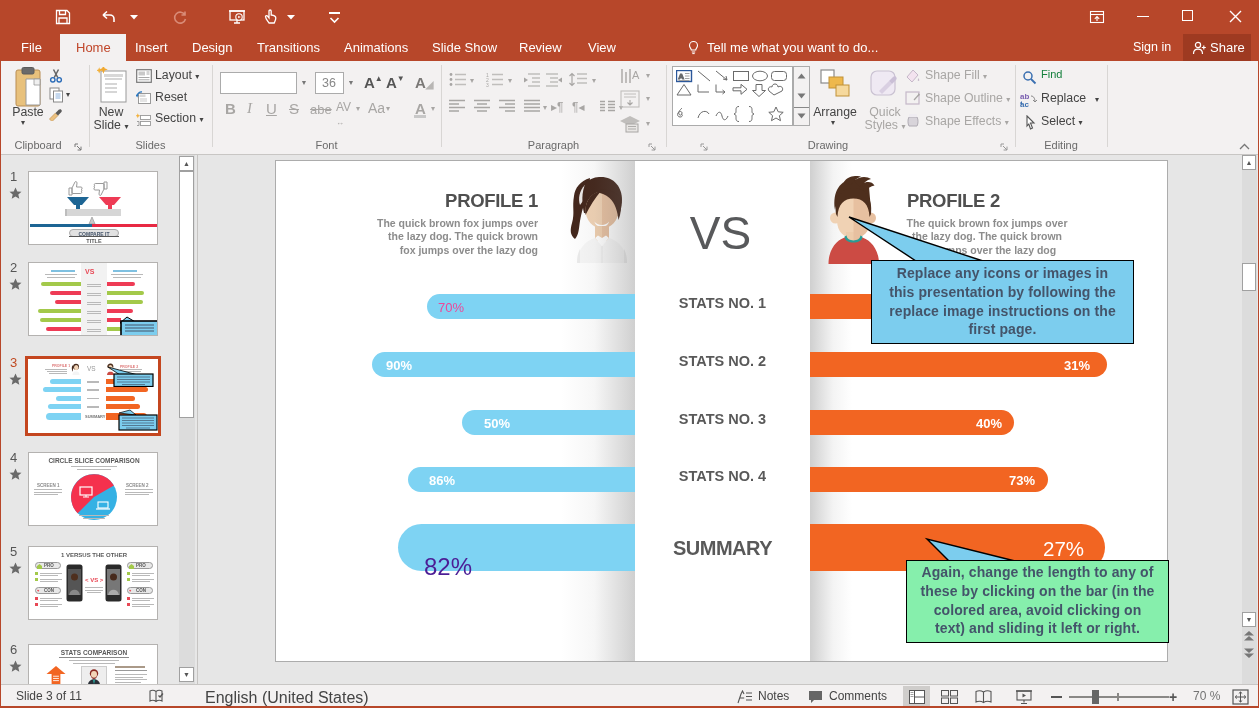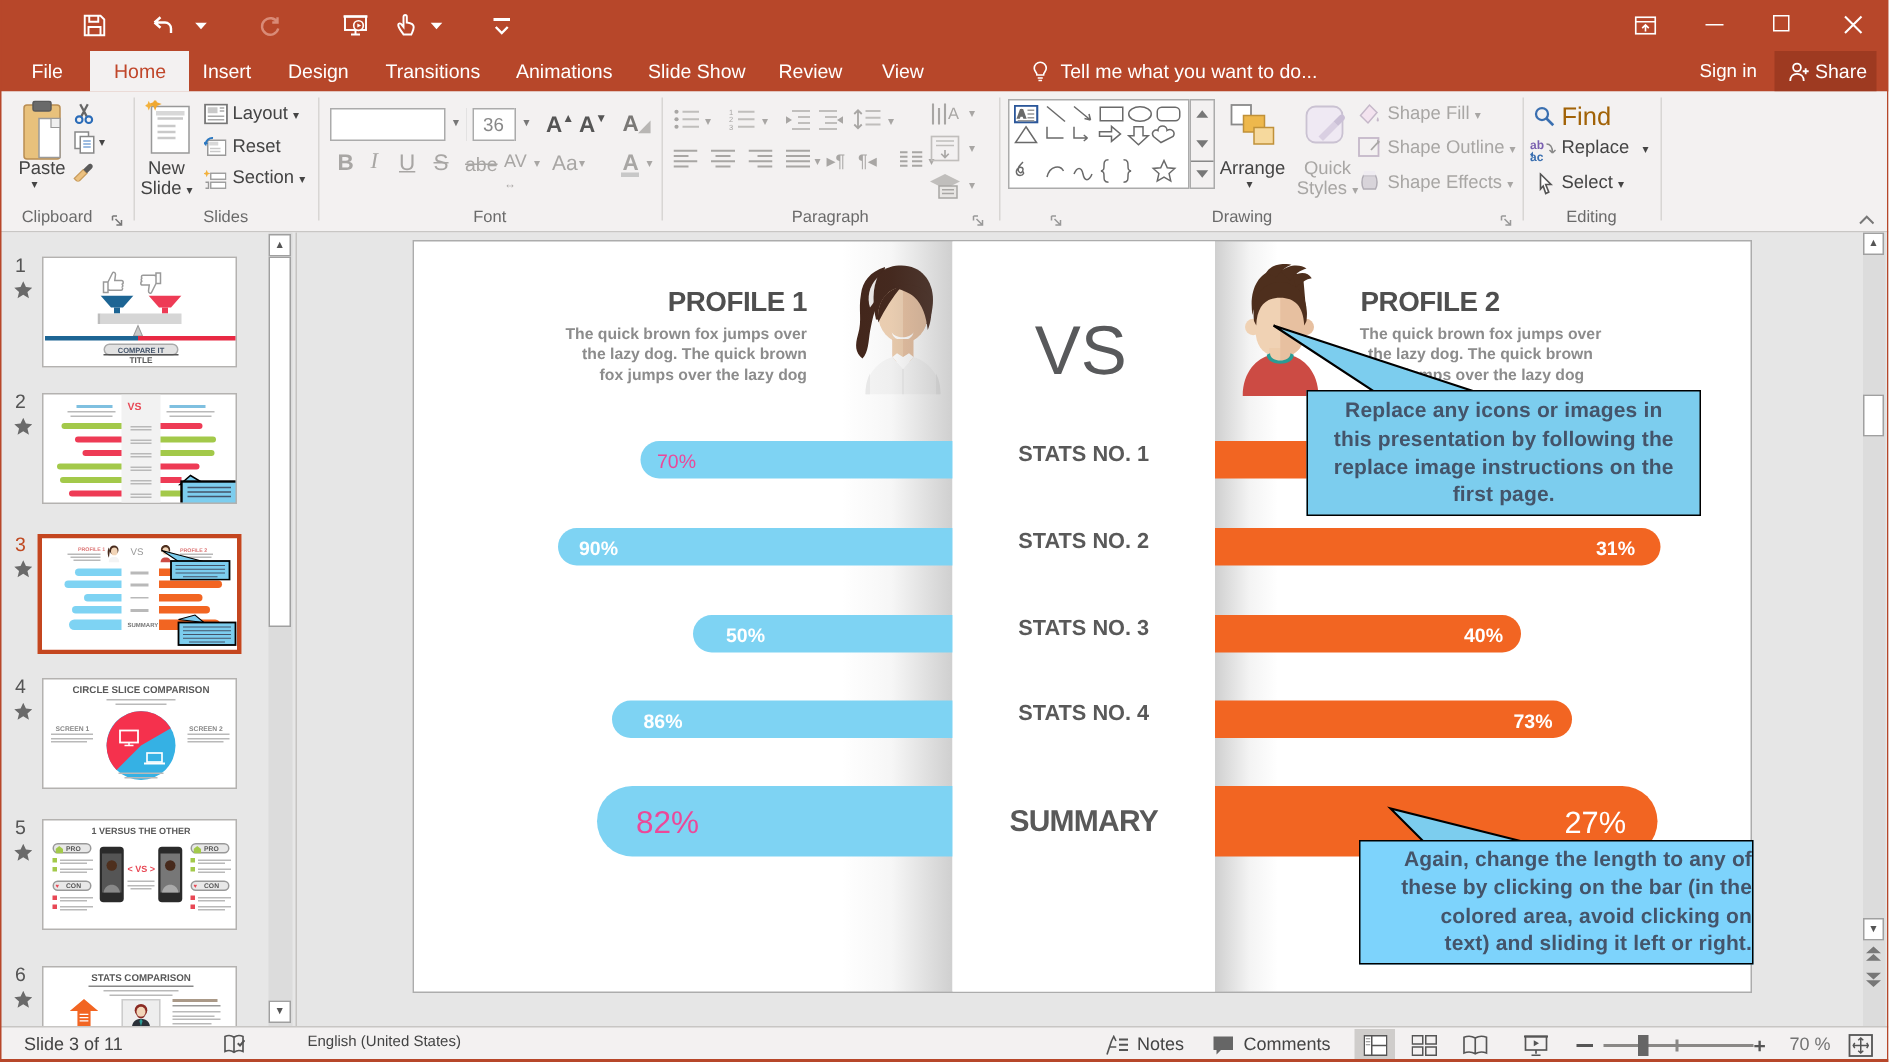--- a/index.html
+++ b/index.html
@@ -333,21 +333,21 @@
   <svg class="abs" style="left:1000px;top:82px" width="9" height="9" viewBox="0 0 9 9">
       <path d="M1 1 h3 M1 1 v3 M3 3 l4 4 M7 3.6 V7 H3.6" fill="none" stroke="#999" stroke-width="1"></path>
     </svg>
   <div class="gsep" style="left:1015px"></div>
 
   
   <svg class="abs" style="left:1022px;top:9px" width="15" height="15" viewBox="0 0 15 15">
       <circle cx="6" cy="6" r="4" fill="none" stroke="#3a6fb0" stroke-width="1.5"></circle>
       <path d="M9 9 L13.5 13.5" stroke="#3a6fb0" stroke-width="1.8"></path>
     </svg>
-  <div class="abs" style="left:1041px;top:7px;font-size:17px;color:#a16207">Find</div>
+  <div class="abs" style="left:1041px;top:7px;font-size:11px;color:#15803d">Find</div>
   <svg class="abs" style="left:1020px;top:31px" width="19" height="16" viewBox="0 0 19 16">
       <text x="0" y="7" font-size="8" font-weight="bold" fill="#7a5fb0">ab</text>
       <text x="0" y="15" font-size="8" font-weight="bold" fill="#3a6fb0">ac</text>
       <path d="M11 4 c3 0 4 3 4 6 m0 0 l-2-2 m2 2 l2-2" fill="none" stroke="#888" stroke-width="1"></path>
       <path d="M0 11 l2-2 v4z" fill="#3a6fb0"></path>
     </svg>
   <div class="abs" style="left:1041px;top:30px;font-size:12.3px;color:#444">Replace</div>
   <div class="abs" style="left:1095px;top:34px;font-size:8px;color:#444">▾</div>
   <svg class="abs" style="left:1024px;top:54px" width="13" height="15" viewBox="0 0 13 15">
       <path d="M3 1 L10 8 H6.5 L8.5 13 L6.5 14 L4.8 9 L3 11z" fill="#fff" stroke="#555" stroke-width="1.1"></path>
@@ -644,21 +644,21 @@
 
     <div class="abs" style="left:151px;top:133px;width:280px;height:25px;background:#7ed3f3;border-radius:12.5px 0 0 12.5px"></div>
     <div class="abs" style="left:162px;top:139px;font-size:13px;font-weight:normal;color:#ec4899">70%</div>
     <div class="abs" style="left:96px;top:191px;width:335px;height:25px;background:#7ed3f3;border-radius:12.5px 0 0 12.5px"></div>
     <div class="abs" style="left:110px;top:197px;font-size:13px;font-weight:bold;color:#fff">90%</div>
     <div class="abs" style="left:186px;top:249px;width:245px;height:25px;background:#7ed3f3;border-radius:12.5px 0 0 12.5px"></div>
     <div class="abs" style="left:208px;top:255px;font-size:13px;font-weight:bold;color:#fff">50%</div>
     <div class="abs" style="left:132px;top:306px;width:299px;height:25px;background:#7ed3f3;border-radius:12.5px 0 0 12.5px"></div>
     <div class="abs" style="left:153px;top:312px;font-size:13px;font-weight:bold;color:#fff">86%</div>
     <div class="abs" style="left:122px;top:363px;width:309px;height:47px;background:#7ed3f3;border-radius:23.5px 0 0 23.5px"></div>
-    <div class="abs" style="left:148px;top:376px;font-size:21px;color:#ec4899">82%</div>
+    <div class="abs" style="left:148px;top:392px;font-size:24px;color:#4c1d95">82%</div>
 
     <div class="abs" style="left:470px;top:133px;width:335px;height:25px;background:#f26522;border-radius:0 12.5px 12.5px 0"></div>
     <div class="abs" style="left:470px;top:191px;width:361px;height:25px;background:#f26522;border-radius:0 12.5px 12.5px 0"></div>
     <div class="abs" style="left:788px;top:197px;font-size:13px;font-weight:bold;color:#fff">31%</div>
     <div class="abs" style="left:470px;top:249px;width:268px;height:25px;background:#f26522;border-radius:0 12.5px 12.5px 0"></div>
     <div class="abs" style="left:700px;top:255px;font-size:13px;font-weight:bold;color:#fff">40%</div>
     <div class="abs" style="left:470px;top:306px;width:302px;height:25px;background:#f26522;border-radius:0 12.5px 12.5px 0"></div>
     <div class="abs" style="left:733px;top:312px;font-size:13px;font-weight:bold;color:#fff">73%</div>
     <div class="abs" style="left:470px;top:363px;width:359px;height:47px;background:#f26522;border-radius:0 23.5px 23.5px 0"></div>
     <div class="abs" style="left:767px;top:376px;font-size:20.5px;color:#fff">27%</div>
@@ -691,42 +691,42 @@
     </svg>
 
     <svg class="abs" style="left:565px;top:48px" width="150" height="56" viewBox="0 0 150 56">
         <path d="M8 8 L75 52 L142 52z" fill="#7ccdee" stroke="#000" stroke-width="1.4"></path>
       </svg>
     <div class="abs" style="left:595px;top:99px;width:263px;height:84px;background:#7ccdee;border:1.5px solid #000;text-align:center;font-size:14px;font-weight:bold;color:#44546a;line-height:18.8px;letter-spacing:0.1px;padding-top:3px">Replace any icons or images in<br>this presentation by following the<br>replace image instructions on the<br>first page.</div>
 
     <svg class="abs" style="left:643px;top:370px" width="104" height="34" viewBox="0 0 104 34">
         <path d="M8 8 L30 30 L96 30z" fill="#7ccdee" stroke="#000" stroke-width="1.4"></path>
       </svg>
-    <div class="abs" style="left:630px;top:399px;width:263px;height:83px;background:#7dd3fc;border:1.5px solid #000;text-align:right;font-size:14px;font-weight:bold;color:#44546a;line-height:18.8px;letter-spacing:0.1px;padding-top:2px">Again, change the length to any of<br>these by clicking on the bar (in the<br>colored area, avoid clicking on<br>text) and sliding it left or right.</div>
+    <div class="abs" style="left:630px;top:399px;width:263px;height:83px;background:#86efac;border:1.5px solid #000;text-align:center;font-size:14px;font-weight:bold;color:#44546a;line-height:18.8px;letter-spacing:0.1px;padding-top:2px">Again, change the length to any of<br>these by clicking on the bar (in the<br>colored area, avoid clicking on<br>text) and sliding it left or right.</div>
   </div>
 
   <div class="abs" style="left:1242px;top:0;width:15px;height:529px;background:#dcdcdc"></div>
   <div class="abs" style="left:1242px;top:0;width:14px;height:15px;background:#fff;border:1px solid #a0a0a0;font-size:7px;color:#555;text-align:center;line-height:14px">▲</div>
   <div class="abs" style="left:1242px;top:108px;width:14px;height:28px;background:#fff;border:1px solid #a0a0a0"></div>
   <div class="abs" style="left:1242px;top:457px;width:14px;height:15px;background:#fff;border:1px solid #a0a0a0;font-size:7px;color:#555;text-align:center;line-height:14px">▼</div>
   <svg class="abs" style="left:1243px;top:475px" width="12" height="12" viewBox="0 0 12 12">
       <path d="M1 5.5 L6 1 L11 5.5z M1 10.5 L6 6 L11 10.5z" fill="#777"></path>
     </svg>
   <svg class="abs" style="left:1243px;top:492px" width="12" height="12" viewBox="0 0 12 12">
       <path d="M1 1.5 L6 6 L11 1.5z M1 6.5 L6 11 L11 6.5z" fill="#777"></path>
     </svg>
 </div>
 
 <div id="statusbar">
   <div class="abs" style="left:16px;top:4px;font-size:12px;color:#444">Slide 3 of 11</div>
   <svg class="abs" style="left:148px;top:4px" width="16" height="15" viewBox="0 0 16 15">
       <path d="M2 2 C4 1 6 1 8 2.5 C10 1 12 1 14 2 V12 C12 11 10 11 8 12.5 C6 11 4 11 2 12z M8 2.5 V12.5" fill="none" stroke="#555" stroke-width="1.1"></path>
       <path d="M10.5 6.5 l1.5 1.5 3-3.5" fill="none" stroke="#555" stroke-width="1.3"></path>
     </svg>
-  <div class="abs" style="left:205px;top:4px;font-size:10px;color:#444">English (United States)</div>
+  <div class="abs" style="left:205px;top:4px;font-size:16px;color:#444">English (United States)</div>
   <svg class="abs" style="left:737px;top:5px" width="16" height="14" viewBox="0 0 16 14">
       <path d="M1 13 L4 4 M4 4 l1.5-3 1.5 3 M2.8 8 h4.4" fill="none" stroke="#555" stroke-width="1.1"></path>
       <path d="M9 3h6 M9 6.5h6 M9 10h6" stroke="#555" stroke-width="1.2"></path>
     </svg>
   <div class="abs" style="left:758px;top:4px;font-size:12px;color:#444">Notes</div>
   <svg class="abs" style="left:808px;top:5px" width="15" height="14" viewBox="0 0 15 14">
       <path d="M1 1 H14 V10 H6 L3 13 V10 H1z" fill="#666"></path>
     </svg>
   <div class="abs" style="left:829px;top:4px;font-size:12px;color:#444">Comments</div>
   <div class="abs" style="left:903px;top:1px;width:27px;height:22px;background:#cfcdcb"></div>

